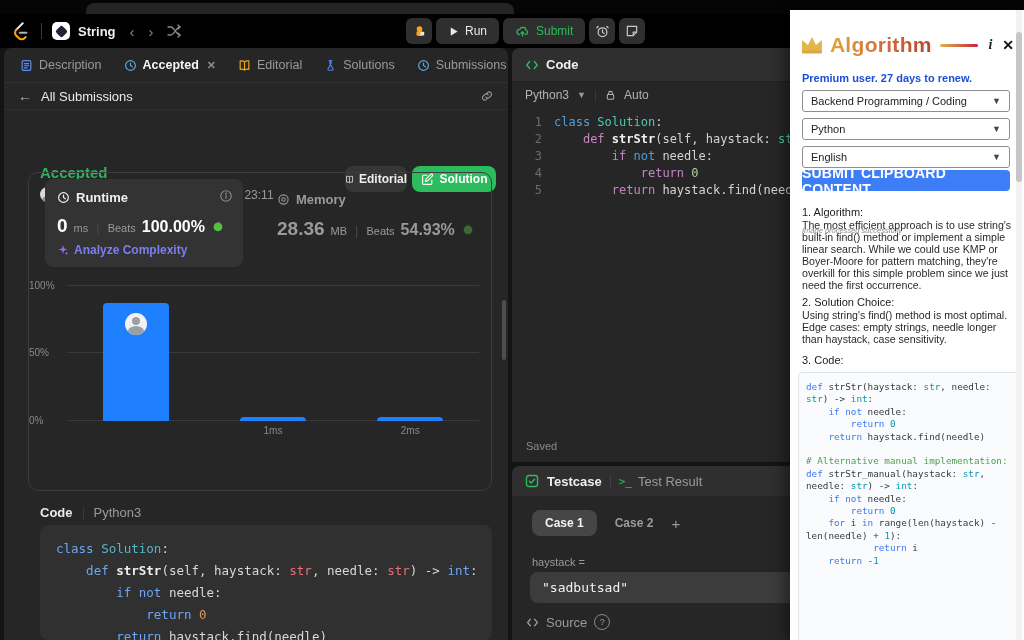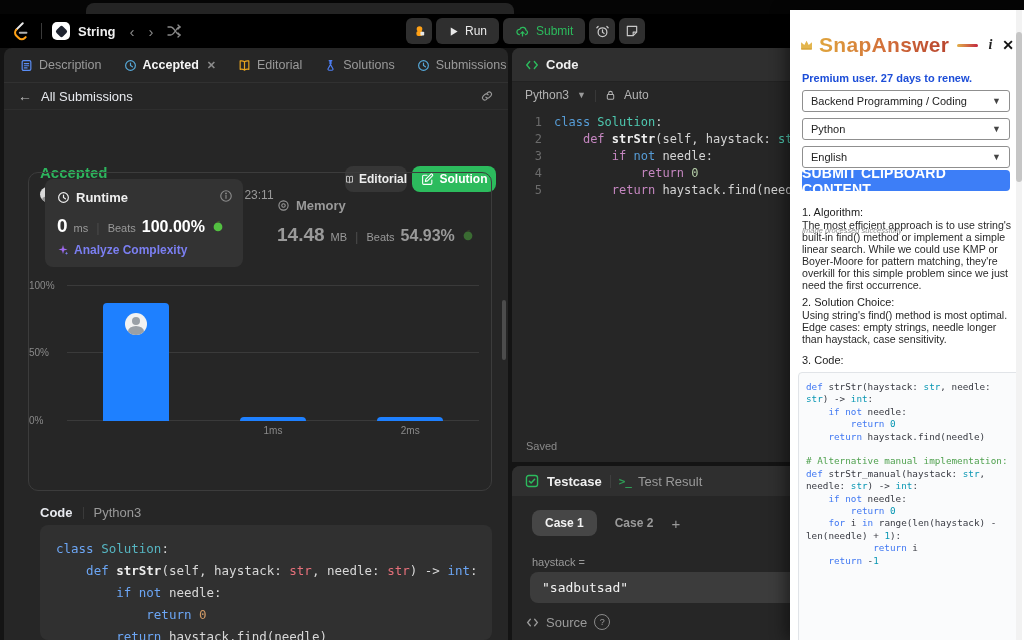--- a/index.html
+++ b/index.html
@@ -47,21 +47,21 @@
   .runtime-card{position:absolute;left:16px;top:6px;width:198px;height:88px;background:#333333;border-radius:8px;}
   .card-title{position:absolute;left:12px;top:11px;display:flex;align-items:center;gap:6px;color:#f0f0f0;font-size:13px;font-weight:700;}
   .card-info{position:absolute;right:10px;top:10px;}
   .card-vals{position:absolute;left:12px;top:36px;display:flex;align-items:baseline;gap:6px;}
   .v-big{color:#fff;font-size:19px;font-weight:700;}
   .v-unit{color:#9a9a9a;font-size:11px;}
   .v-sep{color:#4a4a4a;font-size:13px;margin:0 2px;}
   .v-beats-lb{color:#9a9a9a;font-size:11px;}
   .v-beats{color:#fff;font-size:16px;font-weight:700;}
   .analyze{position:absolute;left:12px;top:64px;display:flex;align-items:center;gap:5px;color:#7b7ff2;font-size:12px;font-weight:600;}
-  .memory-blk{position:absolute;left:236px;top:9px;width:210px;height:88px;}
+  .memory-blk{position:absolute;left:236px;top:3px;width:210px;height:88px;}
   .memory-blk .card-title{color:#9a9a9a;}
   .memory-blk .v-big,.memory-blk .v-beats{color:#9a9a9a;}
   .dim{opacity:.45;}
 
   .chart{position:absolute;left:0;top:112px;width:462px;height:168px;}
   .ytick{position:absolute;left:0;width:30px;text-align:left;color:#8a8a8a;font-size:10px;}
   .plot{position:absolute;left:38px;top:0;width:412px;height:136px;}
   .gridline{position:absolute;left:0;width:100%;height:1px;background:#3a3a3a;}
   .chart-bar{position:absolute;bottom:0;width:16%;border-radius:4px 4px 0 0;}
   .bar-avatar{position:absolute;left:50%;top:10px;transform:translateX(-50%);width:22px;height:22px;border-radius:50%;background:#f2f2f2;overflow:hidden;}
@@ -315,21 +315,21 @@
 
       <div class="memory-blk">
         <div class="card-title" style="top:16px">
           <svg width="13" height="13" viewBox="0 0 24 24" fill="none" stroke="#9a9a9a" stroke-width="2">
             <circle cx="12" cy="12" r="8.5"></circle>
               <circle cx="12" cy="12" r="3.2"></circle>
           </svg>
           <span>Memory</span>
         </div>
         <div class="card-vals" style="top:42px">
-          <span class="v-big">14.48</span>
+          <span class="v-big">28.36</span>
           <span class="v-unit">MB</span>
           <span class="v-sep">|</span>
           <span class="v-beats-lb">Beats</span>
           <span class="v-beats">54.93%</span>
           <svg class="dim" width="14" height="14" viewBox="0 0 24 24" style="align-self:center">
             <circle cx="12" cy="13.5" r="7.5" fill="#53c041"></circle>
               <path d="M12 6.5 q0-3 3-3.5 q0 3-3 3.5" fill="#2e8b2e"></path>
               <path d="M12 6 v-2" stroke="#7a5230" stroke-width="1.4"></path>
           </svg>
         </div>
@@ -421,21 +421,21 @@
       <span class="qmark">?</span>
     </div>
   </div>
 
   <div class="snap">
     <div class="snap-head">
       <svg width="26" height="22" viewBox="0 0 24 20">
         <path d="M2 17 L2 5 L8 10 L12 2 L16 10 L22 5 L22 17 Z" fill="#e3b54d"></path>
         <rect x="2" y="15.5" width="20" height="3" rx="1" fill="#d9a83e"></rect>
       </svg>
-      <span class="snap-title">SnapAnswer</span>
+      <span class="snap-title">Algorithm</span>
       <span class="grad-line"></span>
       <span class="info-i">i</span>
       <span class="snap-x">✕</span>
     </div>
     <div class="premium">Premium user. 27 days to renew.</div>
 
     <div class="dd" style="top:80px">
       <span>Backend Programming / Coding</span>
         <span class="dd-chev">▼</span>
     </div>

